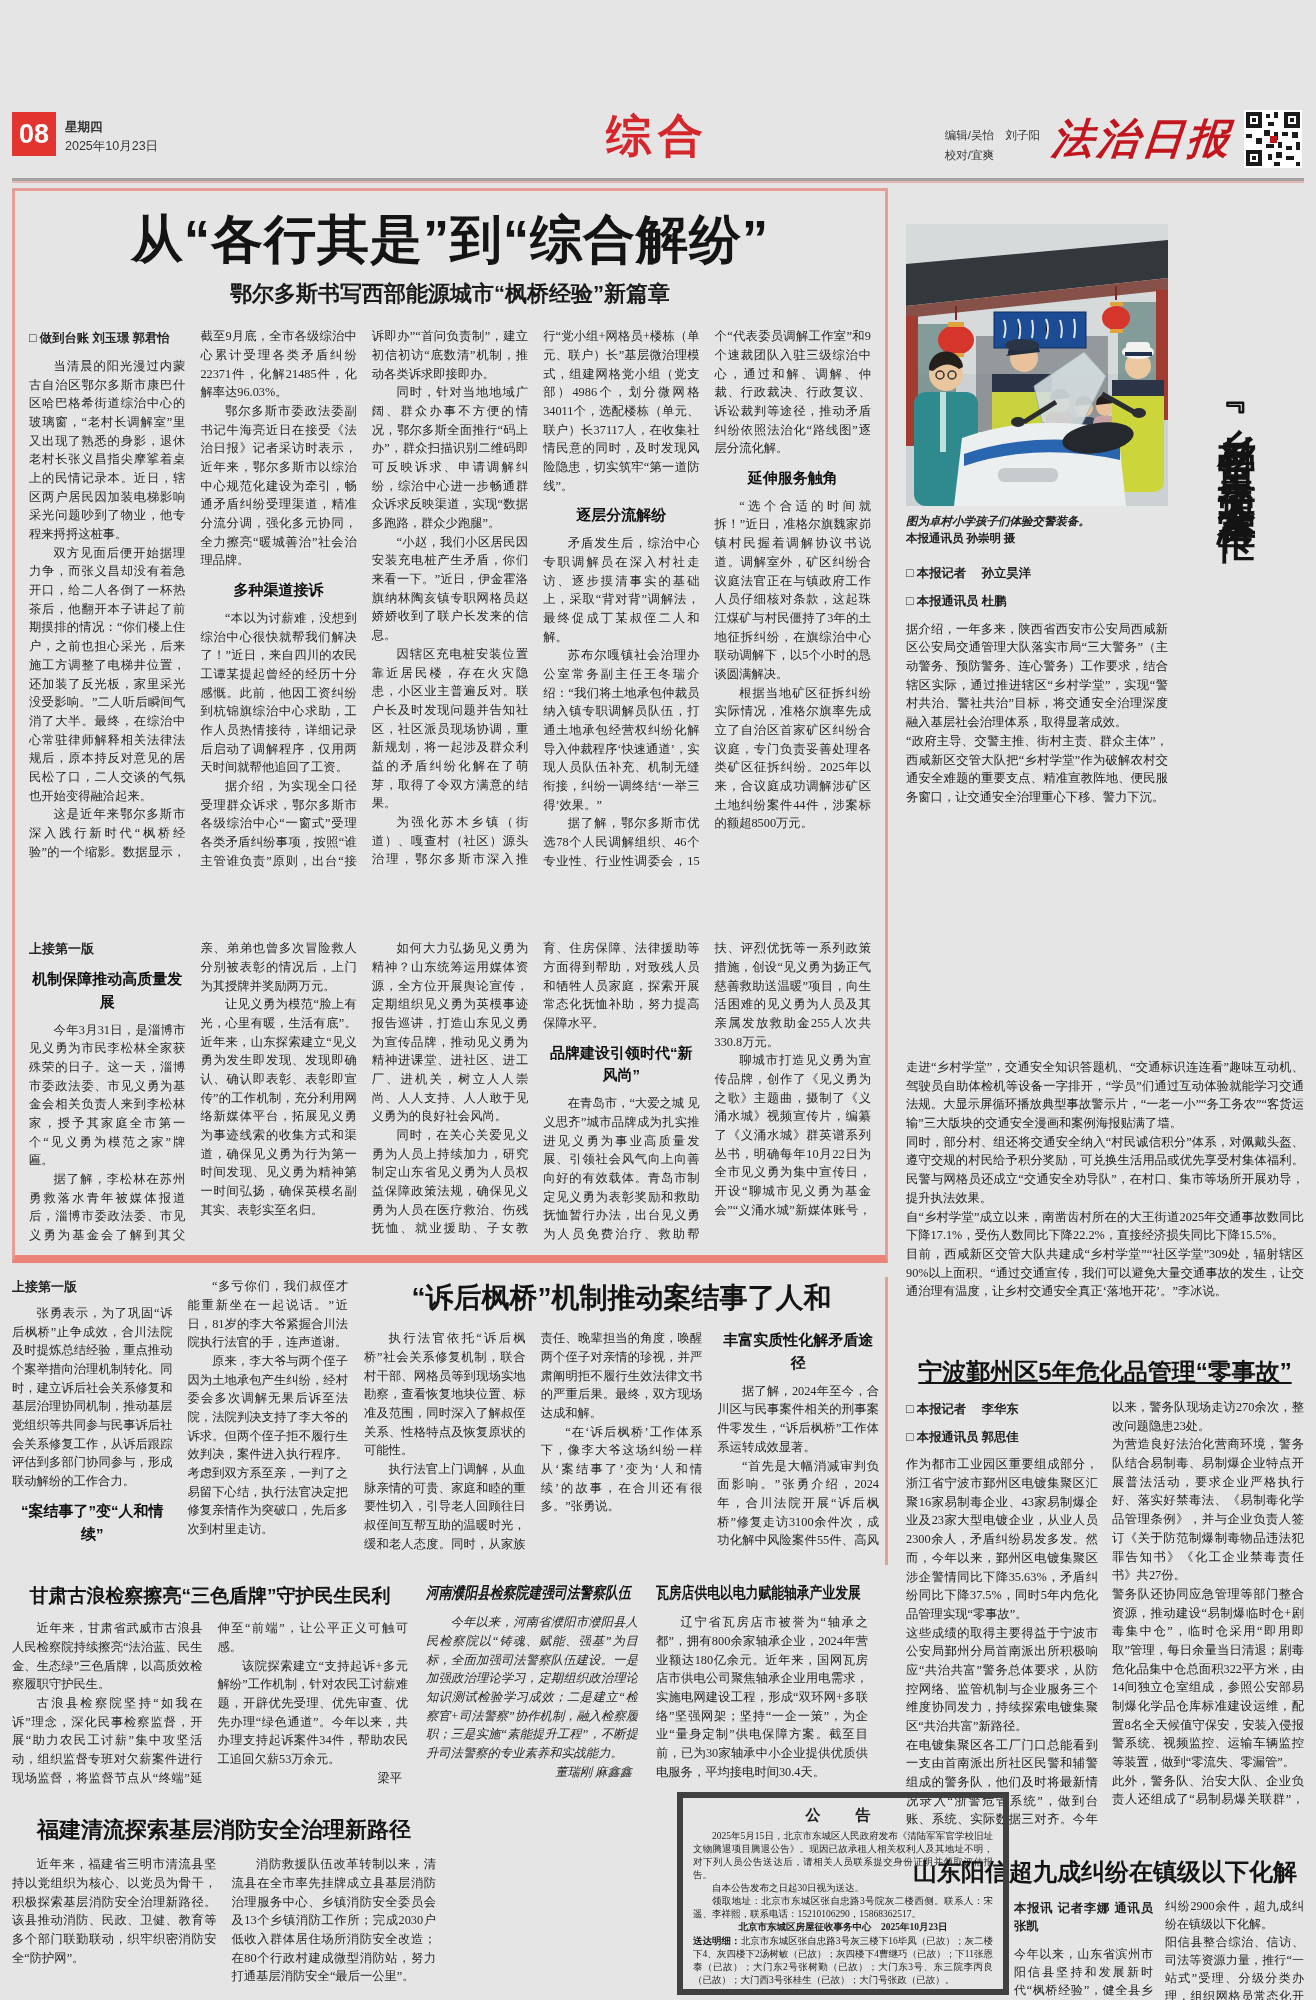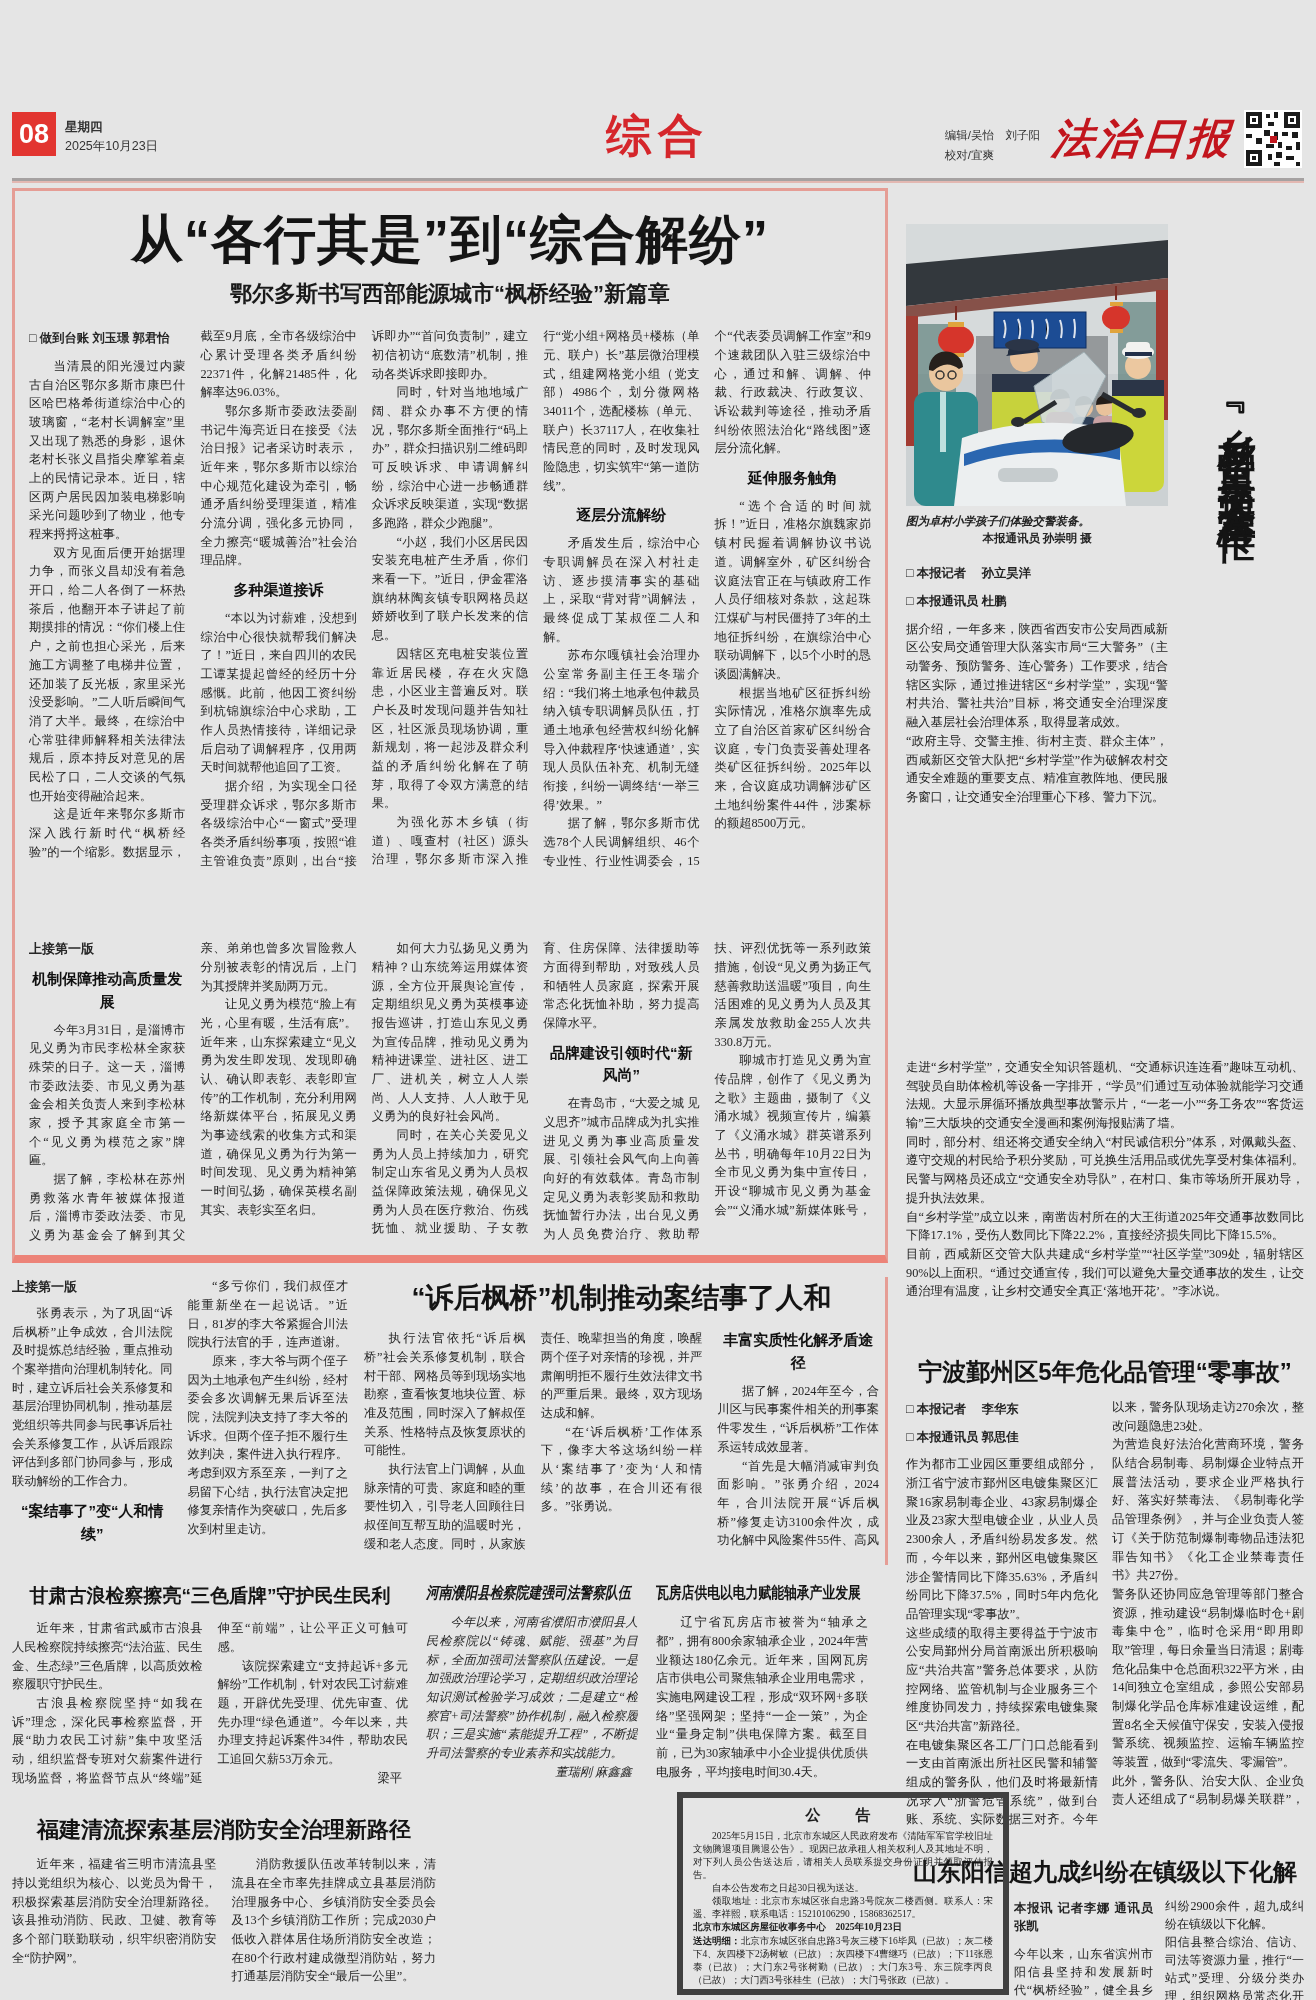--- a/index.html
+++ b/index.html
@@ -78,40 +78,40 @@
   .qingliu .st-head-lg { font-size:22px; }
   .qingliu .cols { column-count:2; height:148px; }
 
   
   .gonggao { position:absolute; left:677px; top:1792px; width:332px; height:203px;
     border:6px solid #404040; padding:7px 10px; font-size:9.5px; line-height:1.38;
     text-align:justify; overflow:hidden; color:#1d1d1d; }
   .gg-title { text-align:center; font-size:15px; font-weight:800; letter-spacing:10px; margin-bottom:4px;
     font-family:"Liberation Sans","DejaVu Sans",sans-serif; }
   .gonggao p { text-indent:2em; margin:0; }
-  .gg-signer { text-align:left; font-weight:700; text-indent:0 !important; }
+  .gg-signer { text-align:center; font-weight:700; text-indent:0 !important; }
   .gg-detail { text-indent:0 !important; }
   .gg-detail b { font-weight:800; }
 
   
   .vs-top { display:flex; }
   .vs-photo-col { width:262px; }
   .photo-frame { width:262px; height:282px; overflow:hidden; background:#c7ccce; }
   .vs-caption { margin-top:7px; font-size:11.5px; font-weight:700; font-style:italic; line-height:1.45; color:#222; }
-  .vs-credit { text-align:center; font-style:normal; font-weight:700; font-size:11.5px; }
+  .vs-credit { text-align:left; font-style:normal; font-weight:700; font-size:11.5px; }
   .vs-bylines-narrow { margin-top:16px; font-size:12.3px; line-height:1.52; text-align:justify; height:392px; overflow:hidden; }
   .vs-headline-col { flex:1; display:flex; justify-content:center; padding-top:166px; }
   .vert-head { writing-mode:vertical-rl; font-size:38px; font-weight:900; letter-spacing:8px;
     color:#141414; font-family:"Liberation Serif","DejaVu Serif",serif; line-height:1.15; height:660px; }
   .vs-wide { margin-top:8px; font-size:12.3px; line-height:1.52; text-align:justify; height:282px; overflow:hidden; }
 
   
   .nb { margin-top:16px; }
   .nb-headline { text-align:center; font-size:24px; font-weight:900; color:#141414; margin-bottom:10px;
-    font-family:"Liberation Sans","DejaVu Sans",sans-serif; }
+    font-family:"Liberation Sans","DejaVu Sans",sans-serif;text-decoration:underline; }
   .nb-body { column-count:2; column-gap:14px; height:436px; overflow:hidden; font-size:12.3px;
     line-height:1.52; text-align:justify; }
 
   
   .yx { margin-top:22px; }
   .yx-headline { text-align:center; font-size:24px; font-weight:900; color:#141414; margin-bottom:9px;
     white-space:nowrap; font-family:"Liberation Sans","DejaVu Sans",sans-serif; }
   .yx-row { display:flex; }
   .yx-spacer { width:108px; }
   .yx-body { flex:1; column-count:2; column-gap:12px; height:176px; overflow:hidden;

